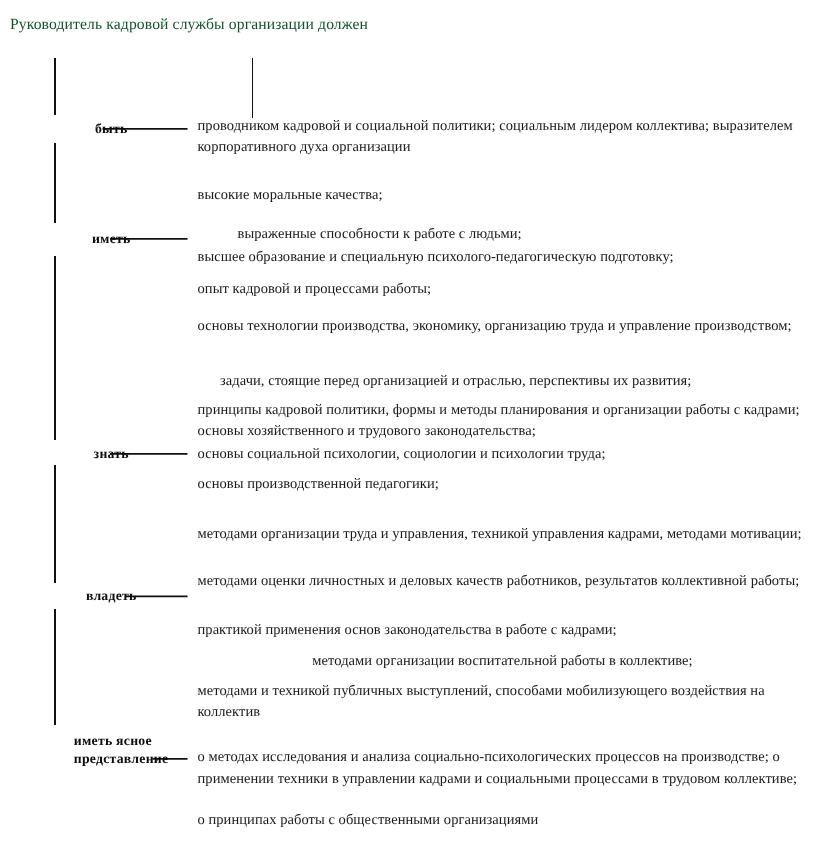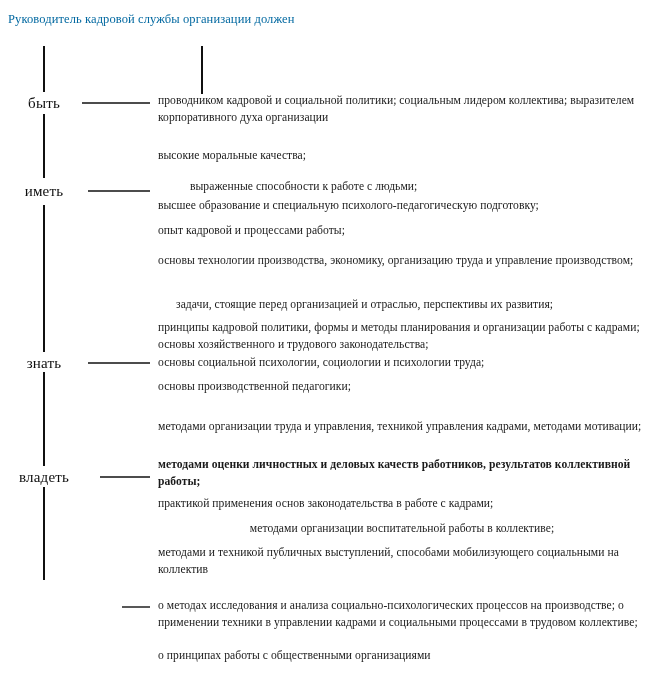--- a/index.html
+++ b/index.html
@@ -28,21 +28,21 @@
 
   
   .title {
     position: absolute;
     left: 8px;
     top: 12px;
     font-size: 12.5px;
     line-height: 15px;
     letter-spacing: 0.1px;
     white-space: nowrap;
-    color: #0369a1;
+    color: #14532d;
   }
 
   
   .lines {
     position: absolute;
     left: 0;
     top: 0;
     width: 652px;
     height: 676px;
     pointer-events: none;
@@ -53,26 +53,27 @@
     shape-rendering: crispEdges;
   }
   .lines line.hconn {
     stroke-width: 1.4;
     shape-rendering: auto;
   }
 
   
   .cat-label {
     position: absolute;
-    font-weight: normal;
-    font-size: 15px;
+    font-weight: bold;
+    font-size: 11px;
     line-height: 14px;
     color: #0d0d0d;
     letter-spacing: 0.2px;
     white-space: pre-line;
+    margin-left: 45px;
   }
   .cat-label.centered {
     width: 76px;
     left: 6px;
     text-align: center;
   }
   .cat-label.twoline {
     left: 14px;
     width: 120px;
     text-align: left;
@@ -119,39 +120,41 @@
   </svg>
 
   <div class="cat-label centered" style="top:96px;">быть</div>
 
   <div class="cat-label centered" style="top:184px;">иметь</div>
 
   <div class="cat-label centered" style="top:356px;">знать</div>
 
   <div class="cat-label centered" style="top:470px;">владеть</div>
 
+  <div class="cat-label twoline" style="top:586px;">иметь ясное
+представление</div>
 
   <div class="items">
 
     <div class="item" style="top:93px;">проводником кадровой и социальной политики; социальным лидером коллектива; выразителем корпоративного духа организации</div>
 
     <div class="item" style="top:148px;">высокие моральные качества;</div>
     <div class="item" style="top:179px;margin-left:32px;">выраженные способности к работе с людьми;</div>
     <div class="item" style="top:198px;">высшее образование и специальную психолого-педагогическую подготовку;</div>
     <div class="item" style="top:223px;">опыт кадровой и процессами работы;</div>
 
     <div class="item" style="top:253px;">основы технологии производства, экономику, организацию труда и управление производством;</div>
     <div class="item" style="top:297px;margin-left:18px;">задачи, стоящие перед организацией и отраслью, перспективы их развития;</div>
     <div class="item" style="top:320px;">принципы кадровой политики, формы и методы планирования и организации работы с кадрами; основы хозяйственного и трудового законодательства;</div>
     <div class="item" style="top:355px;">основы социальной психологии, социологии и психологии труда;</div>
     <div class="item" style="top:379px;">основы производственной педагогики;</div>
 
     <div class="item" style="top:419px;">методами организации труда и управления, техникой управления кадрами, методами мотивации;</div>
-    <div class="item" style="top:457px;font-weight:bold;">методами оценки личностных и деловых качеств работников, результатов коллективной работы;</div>
+    <div class="item" style="top:457px;">методами оценки личностных и деловых качеств работников, результатов коллективной работы;</div>
     <div class="item" style="top:496px;">практикой применения основ законодательства в работе с кадрами;</div>
     <div class="item" style="top:521px;text-align:center;">методами организации воспитательной работы в коллективе;</div>
-    <div class="item" style="top:545px;">методами и техникой публичных выступлений, способами мобилизующего социальными на коллектив</div>
+    <div class="item" style="top:545px;">методами и техникой публичных выступлений, способами мобилизующего воздействия на коллектив</div>
 
     <div class="item" style="top:598px;">о методах исследования и анализа социально-психологических процессов на производстве; о применении техники в управлении кадрами и социальными процессами в трудовом коллективе;</div>
     <div class="item" style="top:648px;">о принципах работы с общественными организациями</div>
 
   </div>
 </div>
 
 </body></html>

